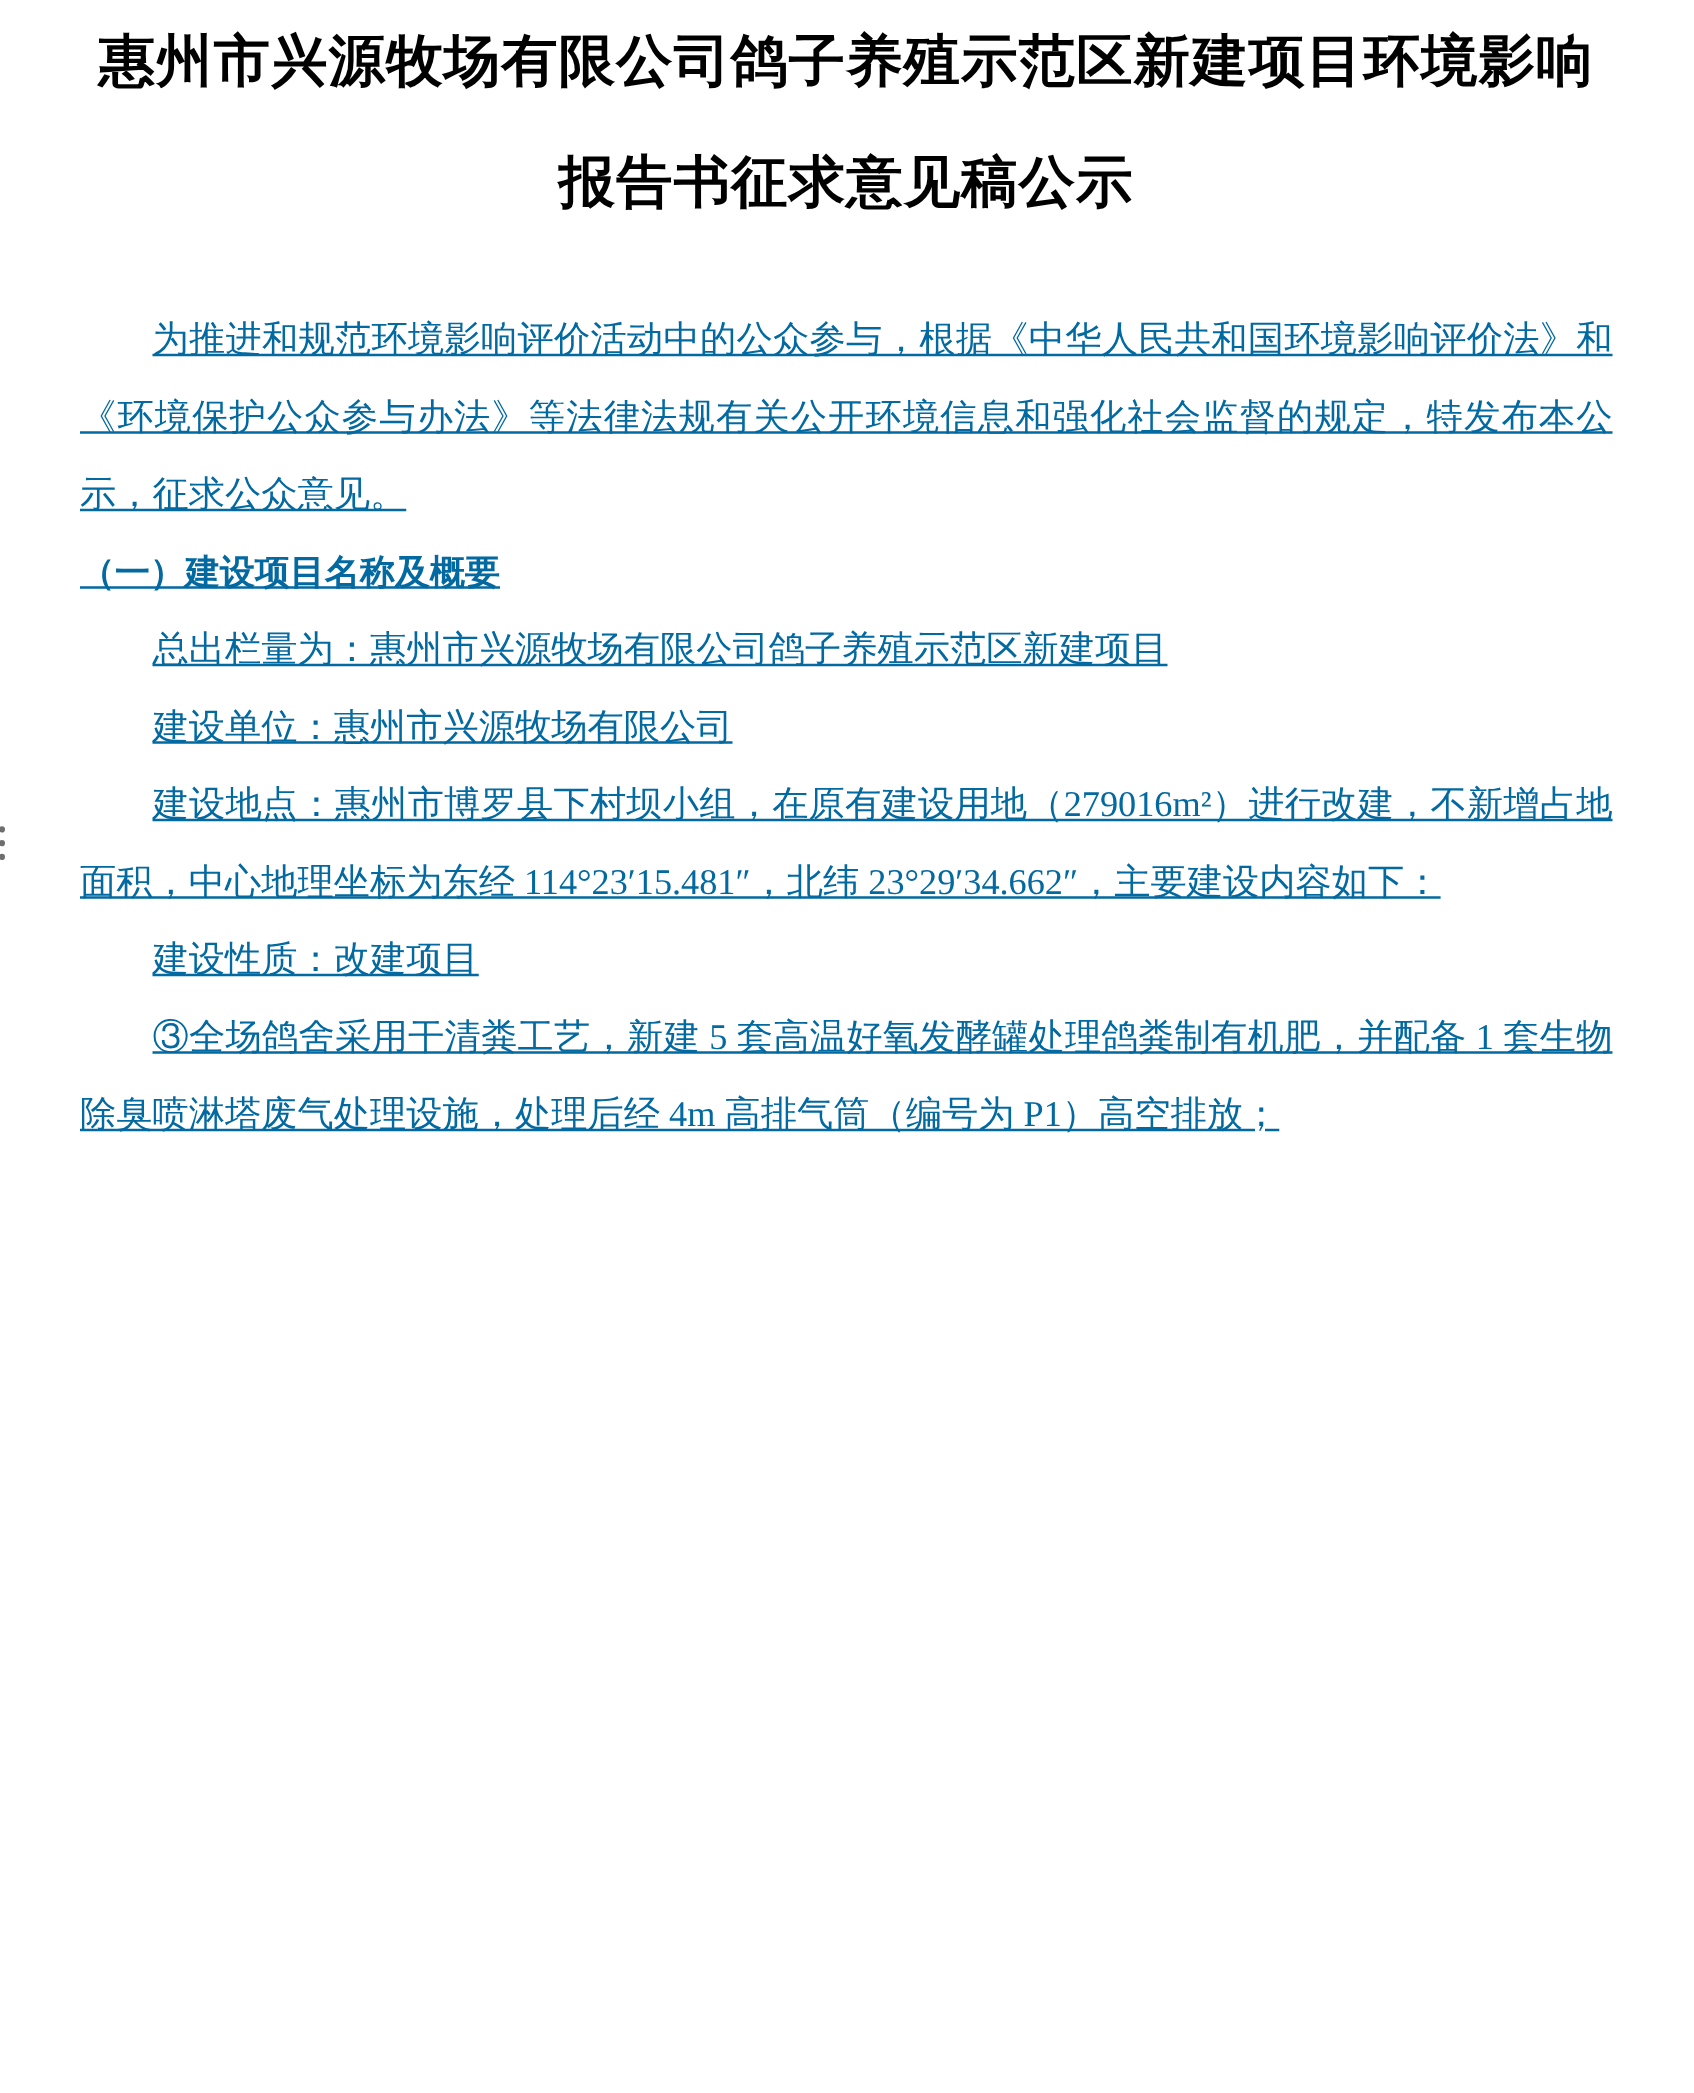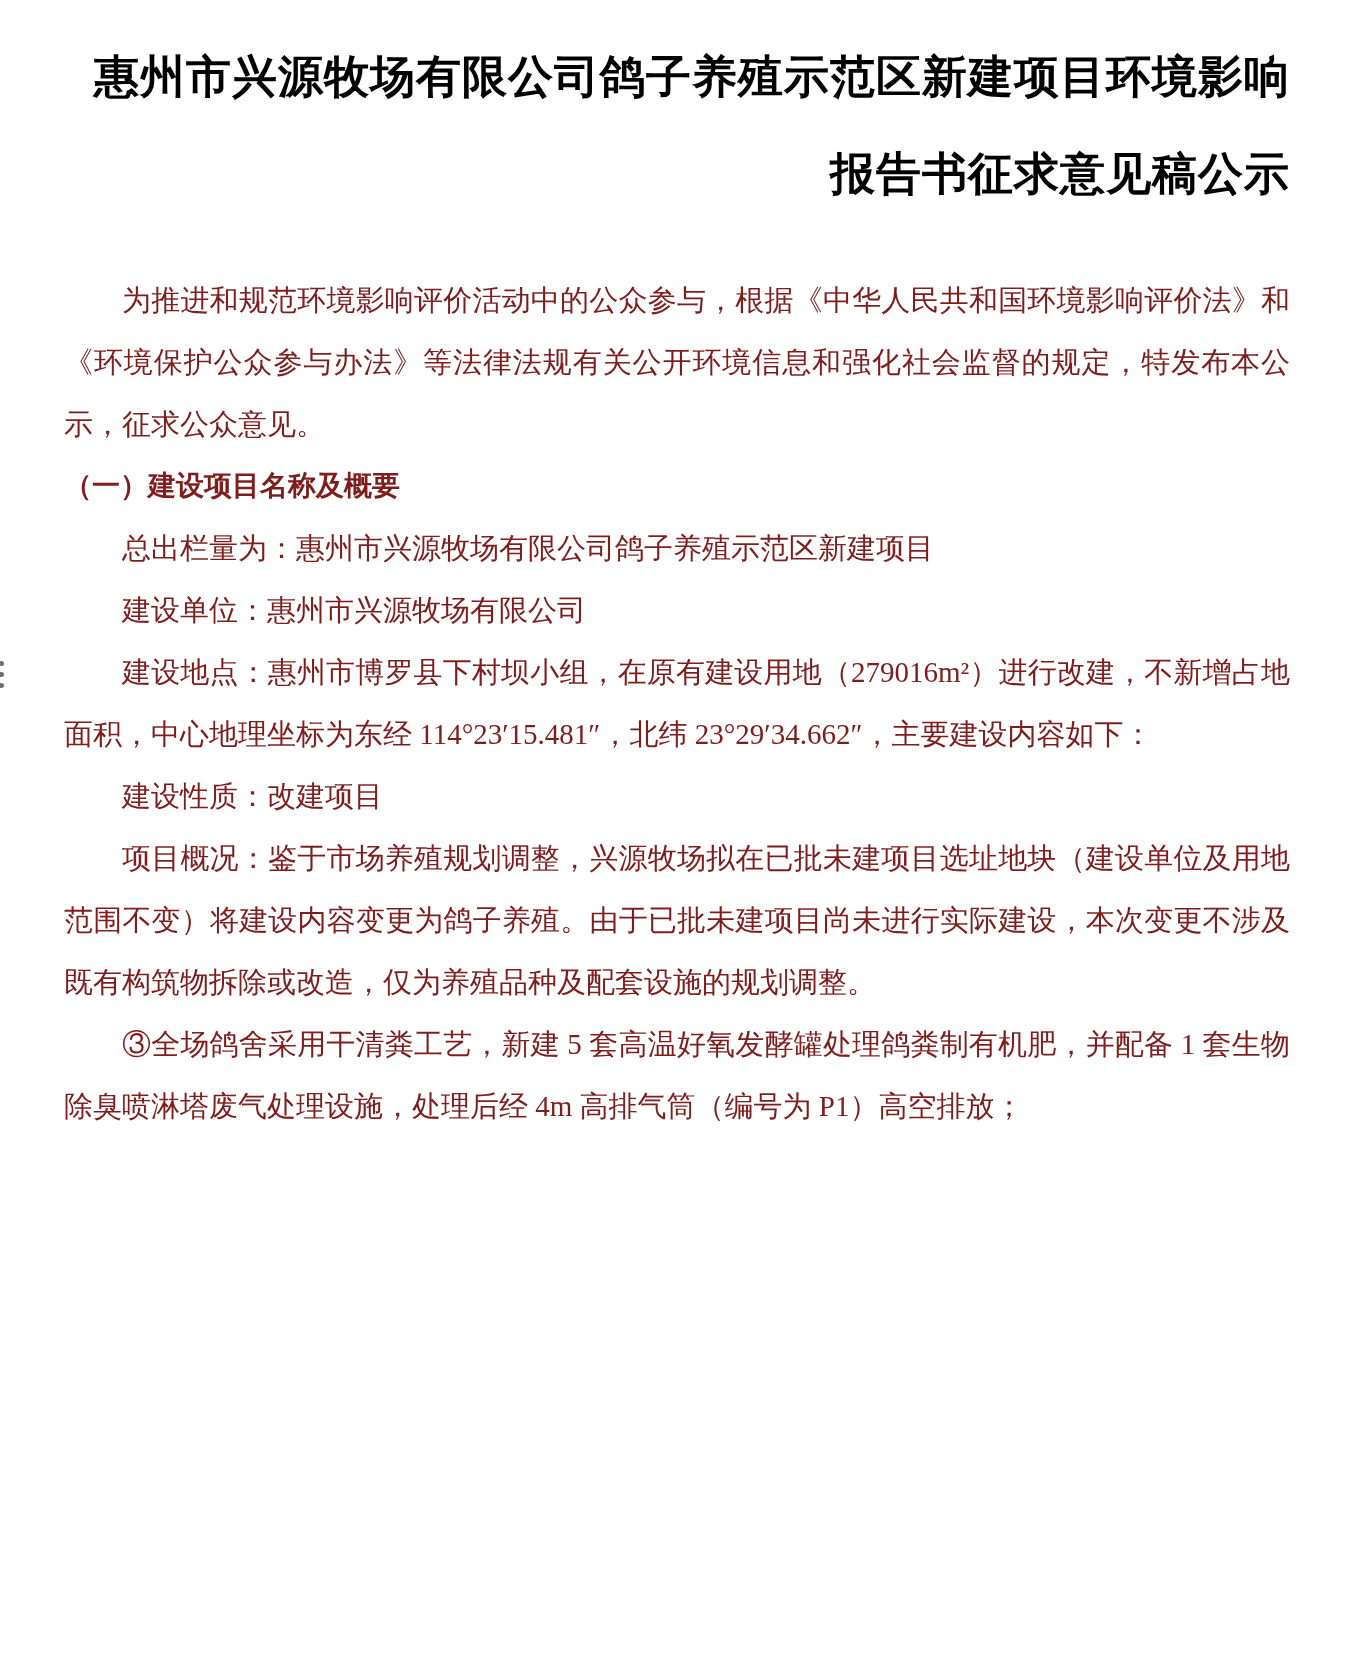--- a/index.html
+++ b/index.html
@@ -9,37 +9,37 @@
   }
   .sheet {
     position: relative;
     width: 1355px;
     height: 1674px;
     background: #ffffff;
     overflow: hidden;
     color: #000000;
   }
   .doc-title {
-    padding-top: 28px;
     margin: 0 65px 0 64px;
     font-family: "Liberation Sans", "DejaVu Sans", sans-serif;
     font-weight: 700;
     font-size: 45px;
     line-height: 97px;
     letter-spacing: 1px;
-    text-align: right;
+    text-align: center;
     color: #000000;
   }
   .doc-body {
     margin: 47px 65px 0 64px;
     font-family: "Liberation Serif", "DejaVu Serif", serif;
     font-size: 29px;
     line-height: 62px;
     text-align: justify;
-    color: #7f1d1d;
+    color: #0369a1;
+    text-decoration: underline;
   }
   .doc-body p {
     margin: 0;
     padding: 0;
     text-indent: 2em;
   }
   .doc-body p.section-heading {
     text-indent: 0;
     font-family: "Liberation Sans", "DejaVu Sans", sans-serif;
     font-weight: 700;
@@ -79,17 +79,16 @@
     <div>报告书征求意见稿公示</div>
   </div>
 
   <div class="doc-body">
     <p>为推进和规范环境影响评价活动中的公众参与，根据《中华人民共和国环境影响评价法》和《环境保护公众参与办法》等法律法规有关公开环境信息和强化社会监督的规定，特发布本公示，征求公众意见。</p>
     <p class="section-heading">（一）建设项目名称及概要</p>
     <p>总出栏量为：惠州市兴源牧场有限公司鸽子养殖示范区新建项目</p>
     <p>建设单位：惠州市兴源牧场有限公司</p>
     <p>建设地点：惠州市博罗县下村坝小组，在原有建设用地（279016m²）进行改建，不新增占地面积，中心地理坐标为东经 114°23′15.481″，北纬 23°29′34.662″，主要建设内容如下：</p>
     <p>建设性质：改建项目</p>
-    <p>项目概况：鉴于市场养殖规划调整，兴源牧场拟在已批未建项目选址地块（建设单位及用地范围不变）将建设内容变更为鸽子养殖。由于已批未建项目尚未进行实际建设，本次变更不涉及既有构筑物拆除或改造，仅为养殖品种及配套设施的规划调整。</p>
     <p>③全场鸽舍采用干清粪工艺，新建 5 套高温好氧发酵罐处理鸽粪制有机肥，并配备 1 套生物除臭喷淋塔废气处理设施，处理后经 4m 高排气筒（编号为 P1）高空排放；</p>
   </div>
 
 </div>
 
 </body></html>

